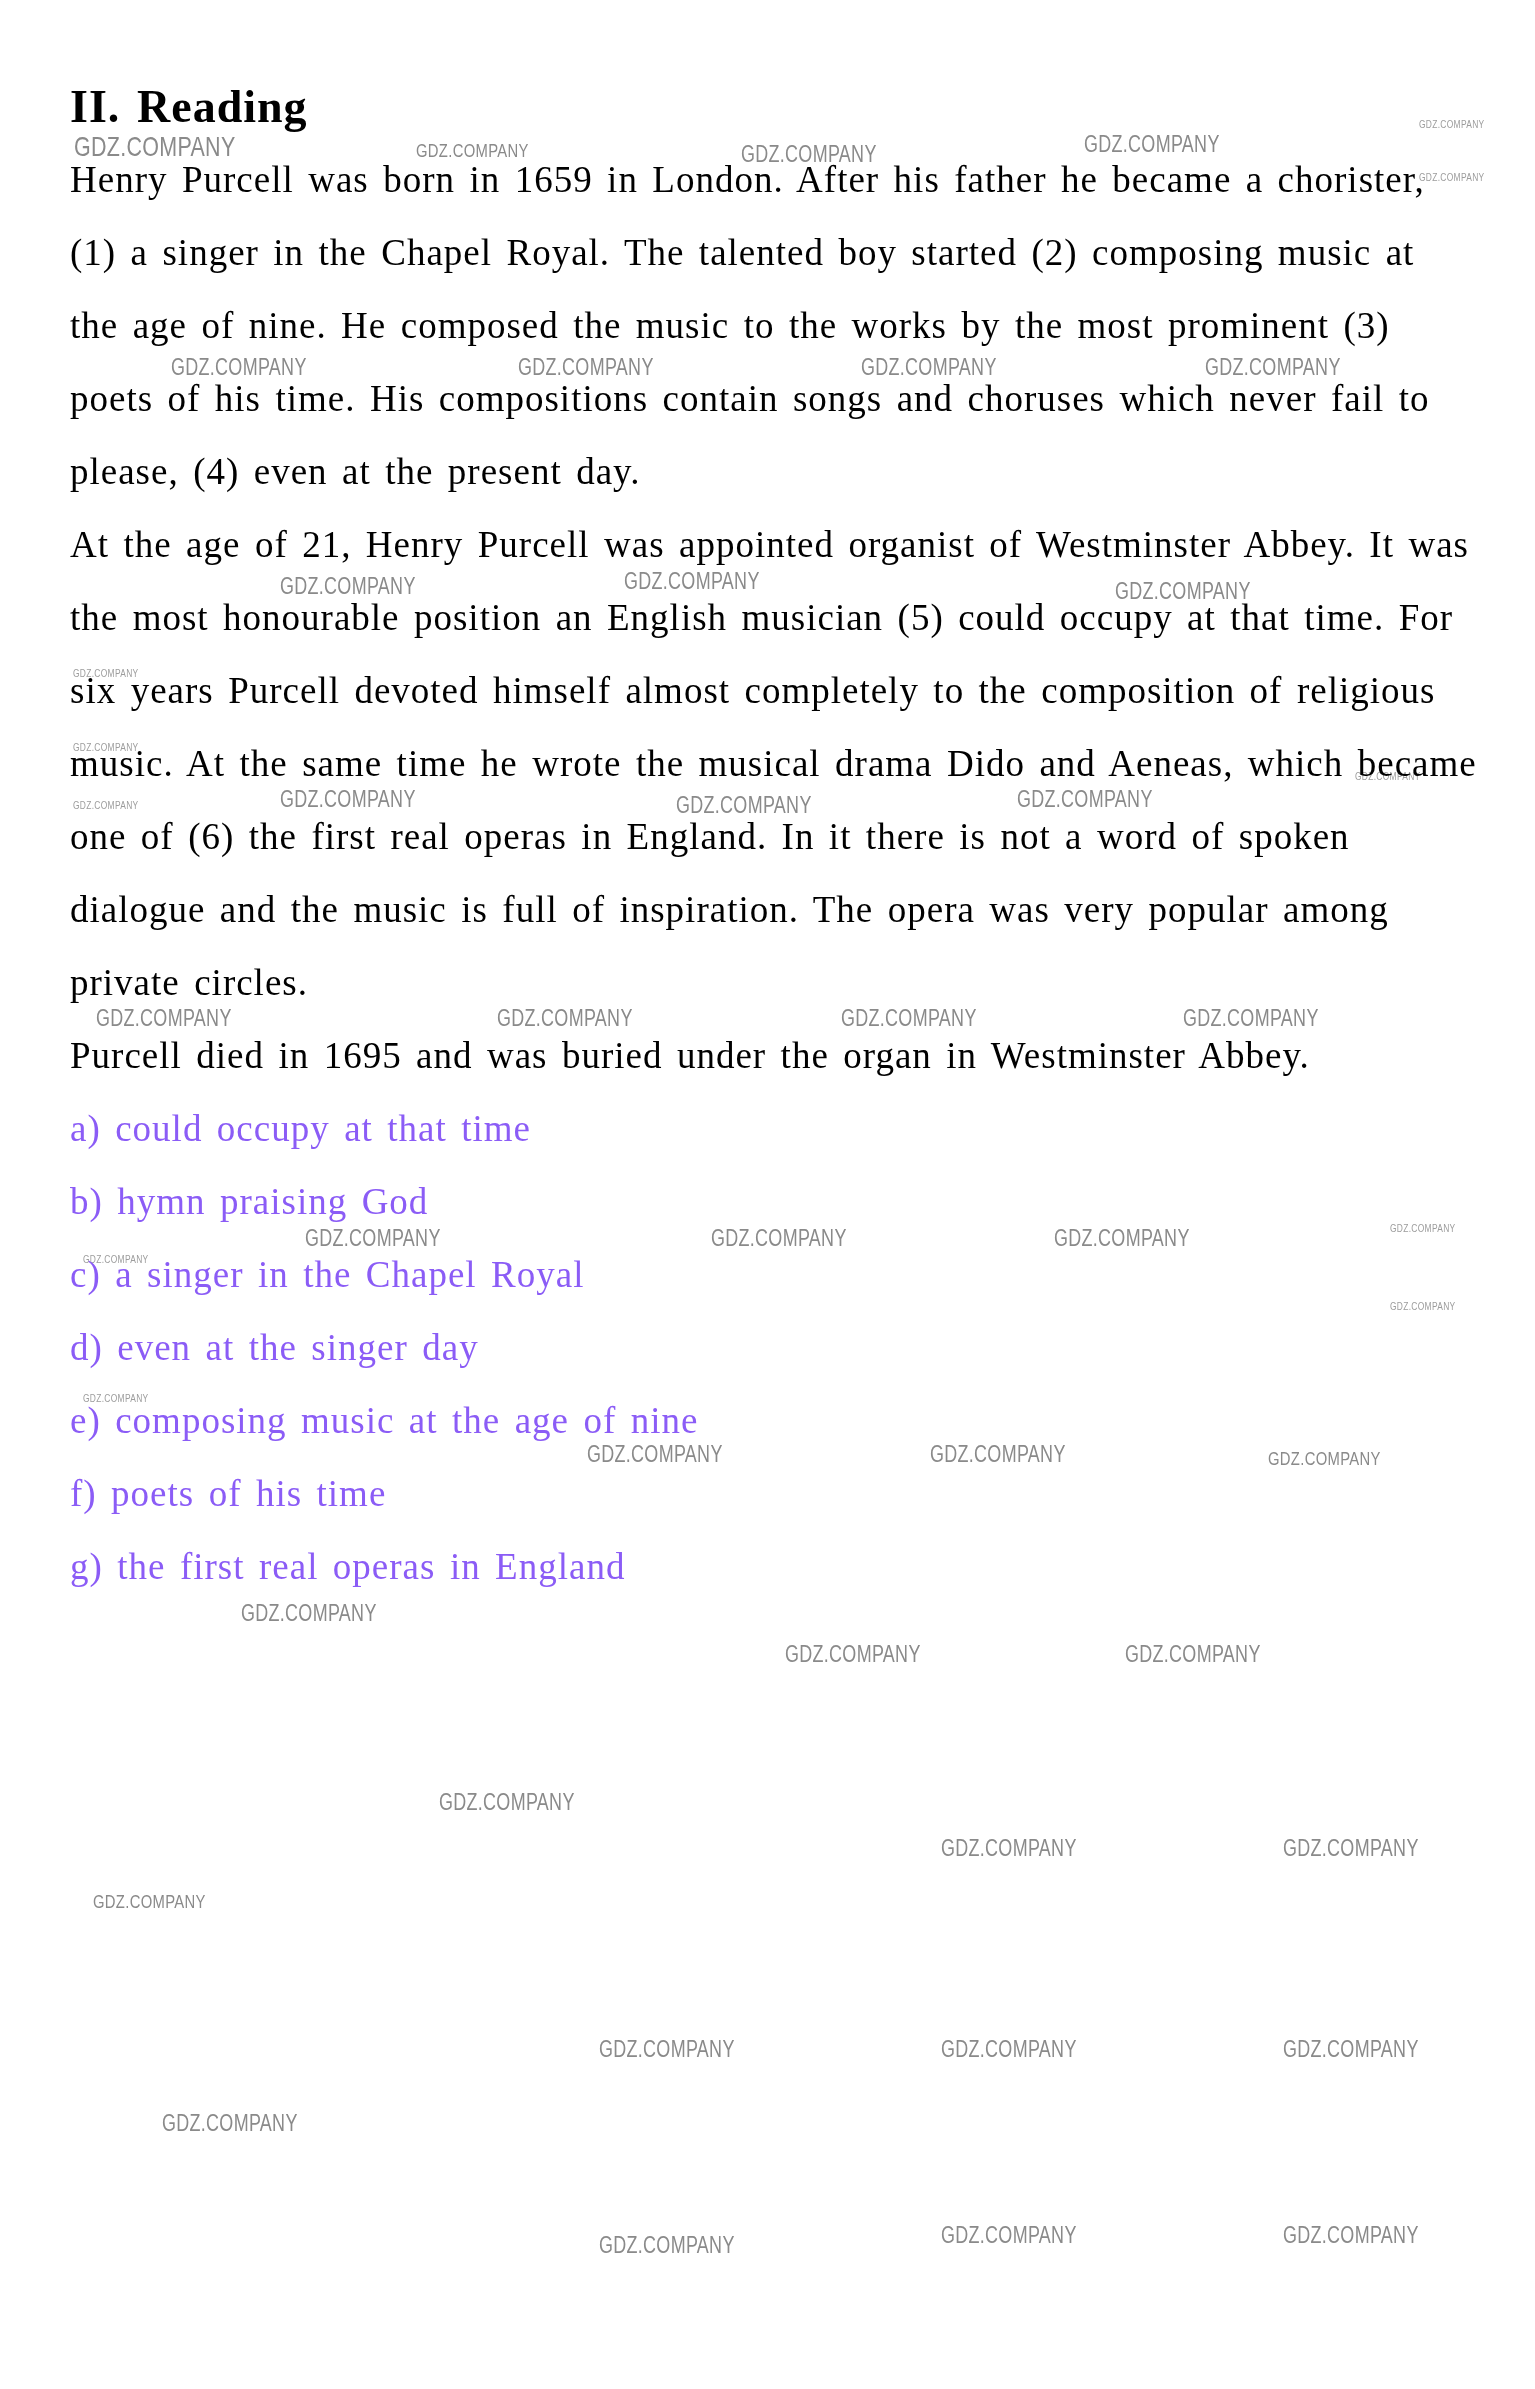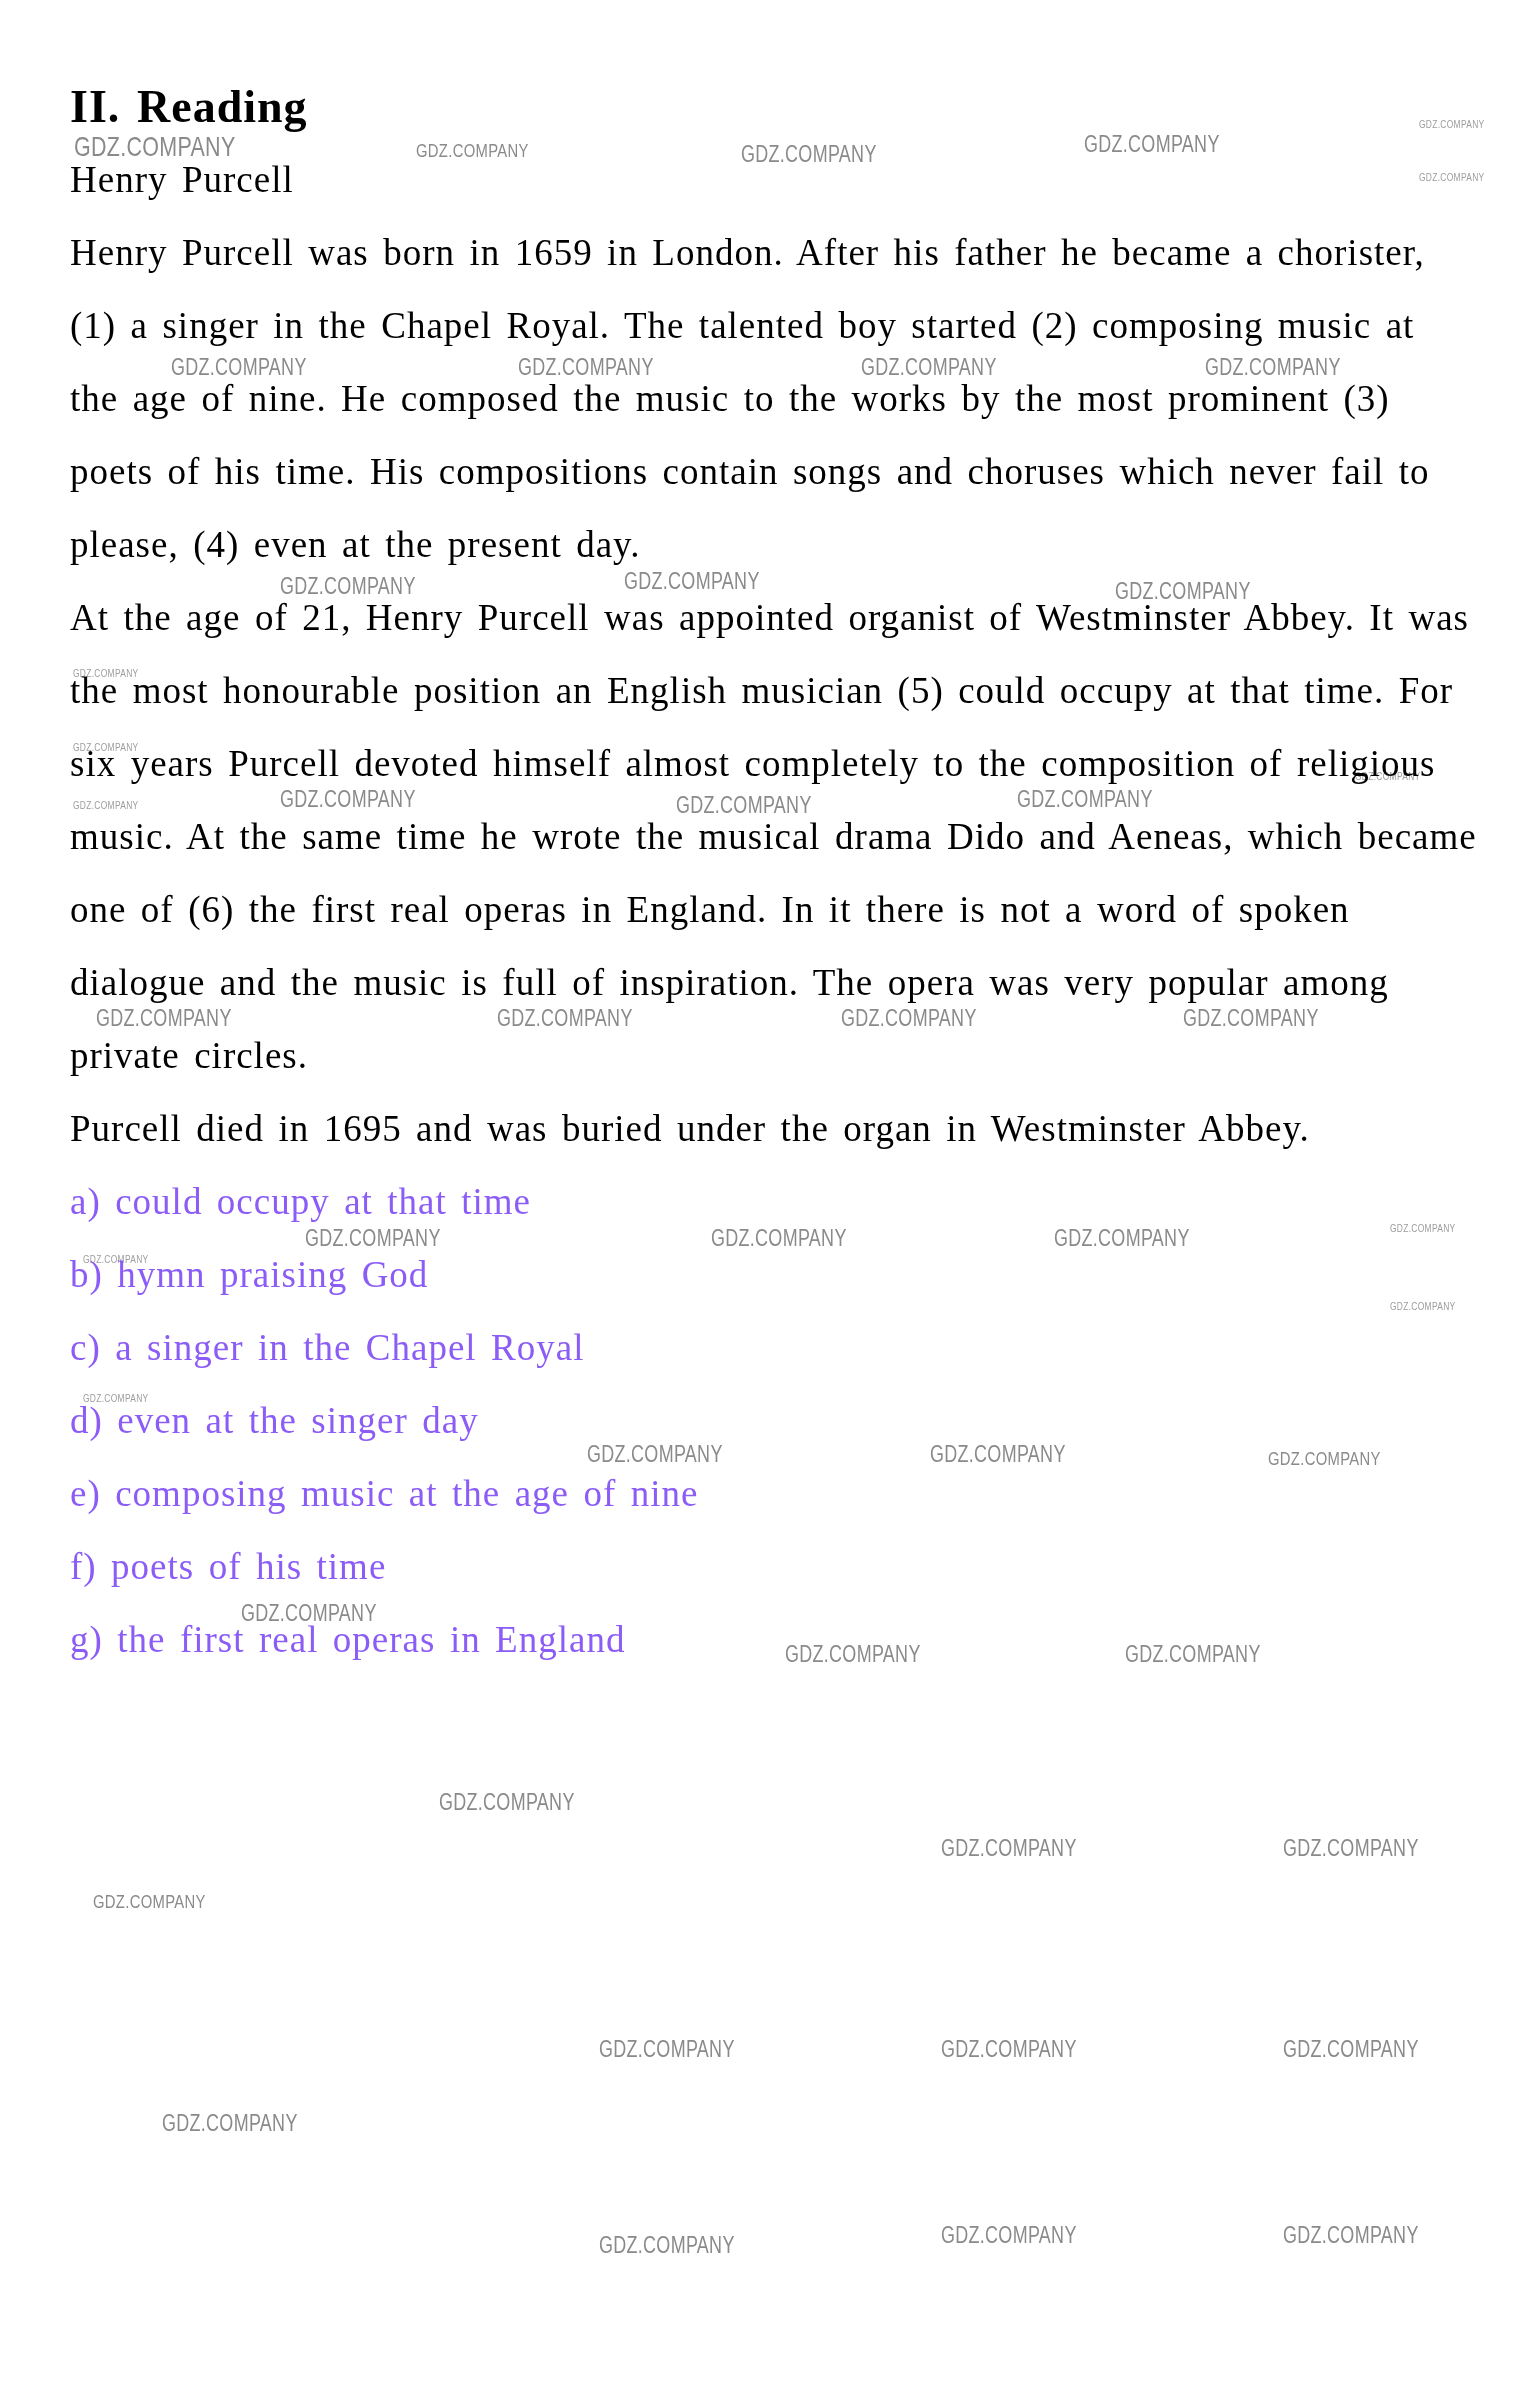--- a/index.html
+++ b/index.html
@@ -134,21 +134,20 @@
 
     <span class="wm" style="left:162px;top:2110px">GDZ.COMPANY</span>
 
     <span class="wm" style="left:599px;top:2232px">GDZ.COMPANY</span>
     <span class="wm" style="left:941px;top:2222px">GDZ.COMPANY</span>
     <span class="wm" style="left:1283px;top:2222px">GDZ.COMPANY</span>
   </div>
 
   <div class="content">
     <div class="section-heading">II. Reading</div>
-    <div class="text-title">Henry Purcell</div>
 
     <p>Henry Purcell was born in 1659 in London. After his father he became a chorister, (1) a singer in the Chapel Royal. The talented boy started (2) composing music at the age of nine. He composed the music to the works by the most prominent (3) poets of his time. His compositions contain songs and choruses which never fail to please, (4) even at the present day.</p>
     <p>At the age of 21, Henry Purcell was appointed organist of Westminster Abbey. It was the most honourable position an English musician (5) could occupy at that time. For six years Purcell devoted himself almost completely to the composition of religious music. At the same time he wrote the musical drama Dido and Aeneas, which became one of (6) the first real operas in England. In it there is not a word of spoken dialogue and the music is full of inspiration. The opera was very popular among private circles.</p>
     <p>Purcell died in 1695 and was buried under the organ in Westminster Abbey.</p>
 
     <div class="options-list">
       <div>a) could occupy at that time</div>
       <div>b) hymn praising God</div>
       <div>c) a singer in the Chapel Royal</div>
       <div>d) even at the singer day</div>

